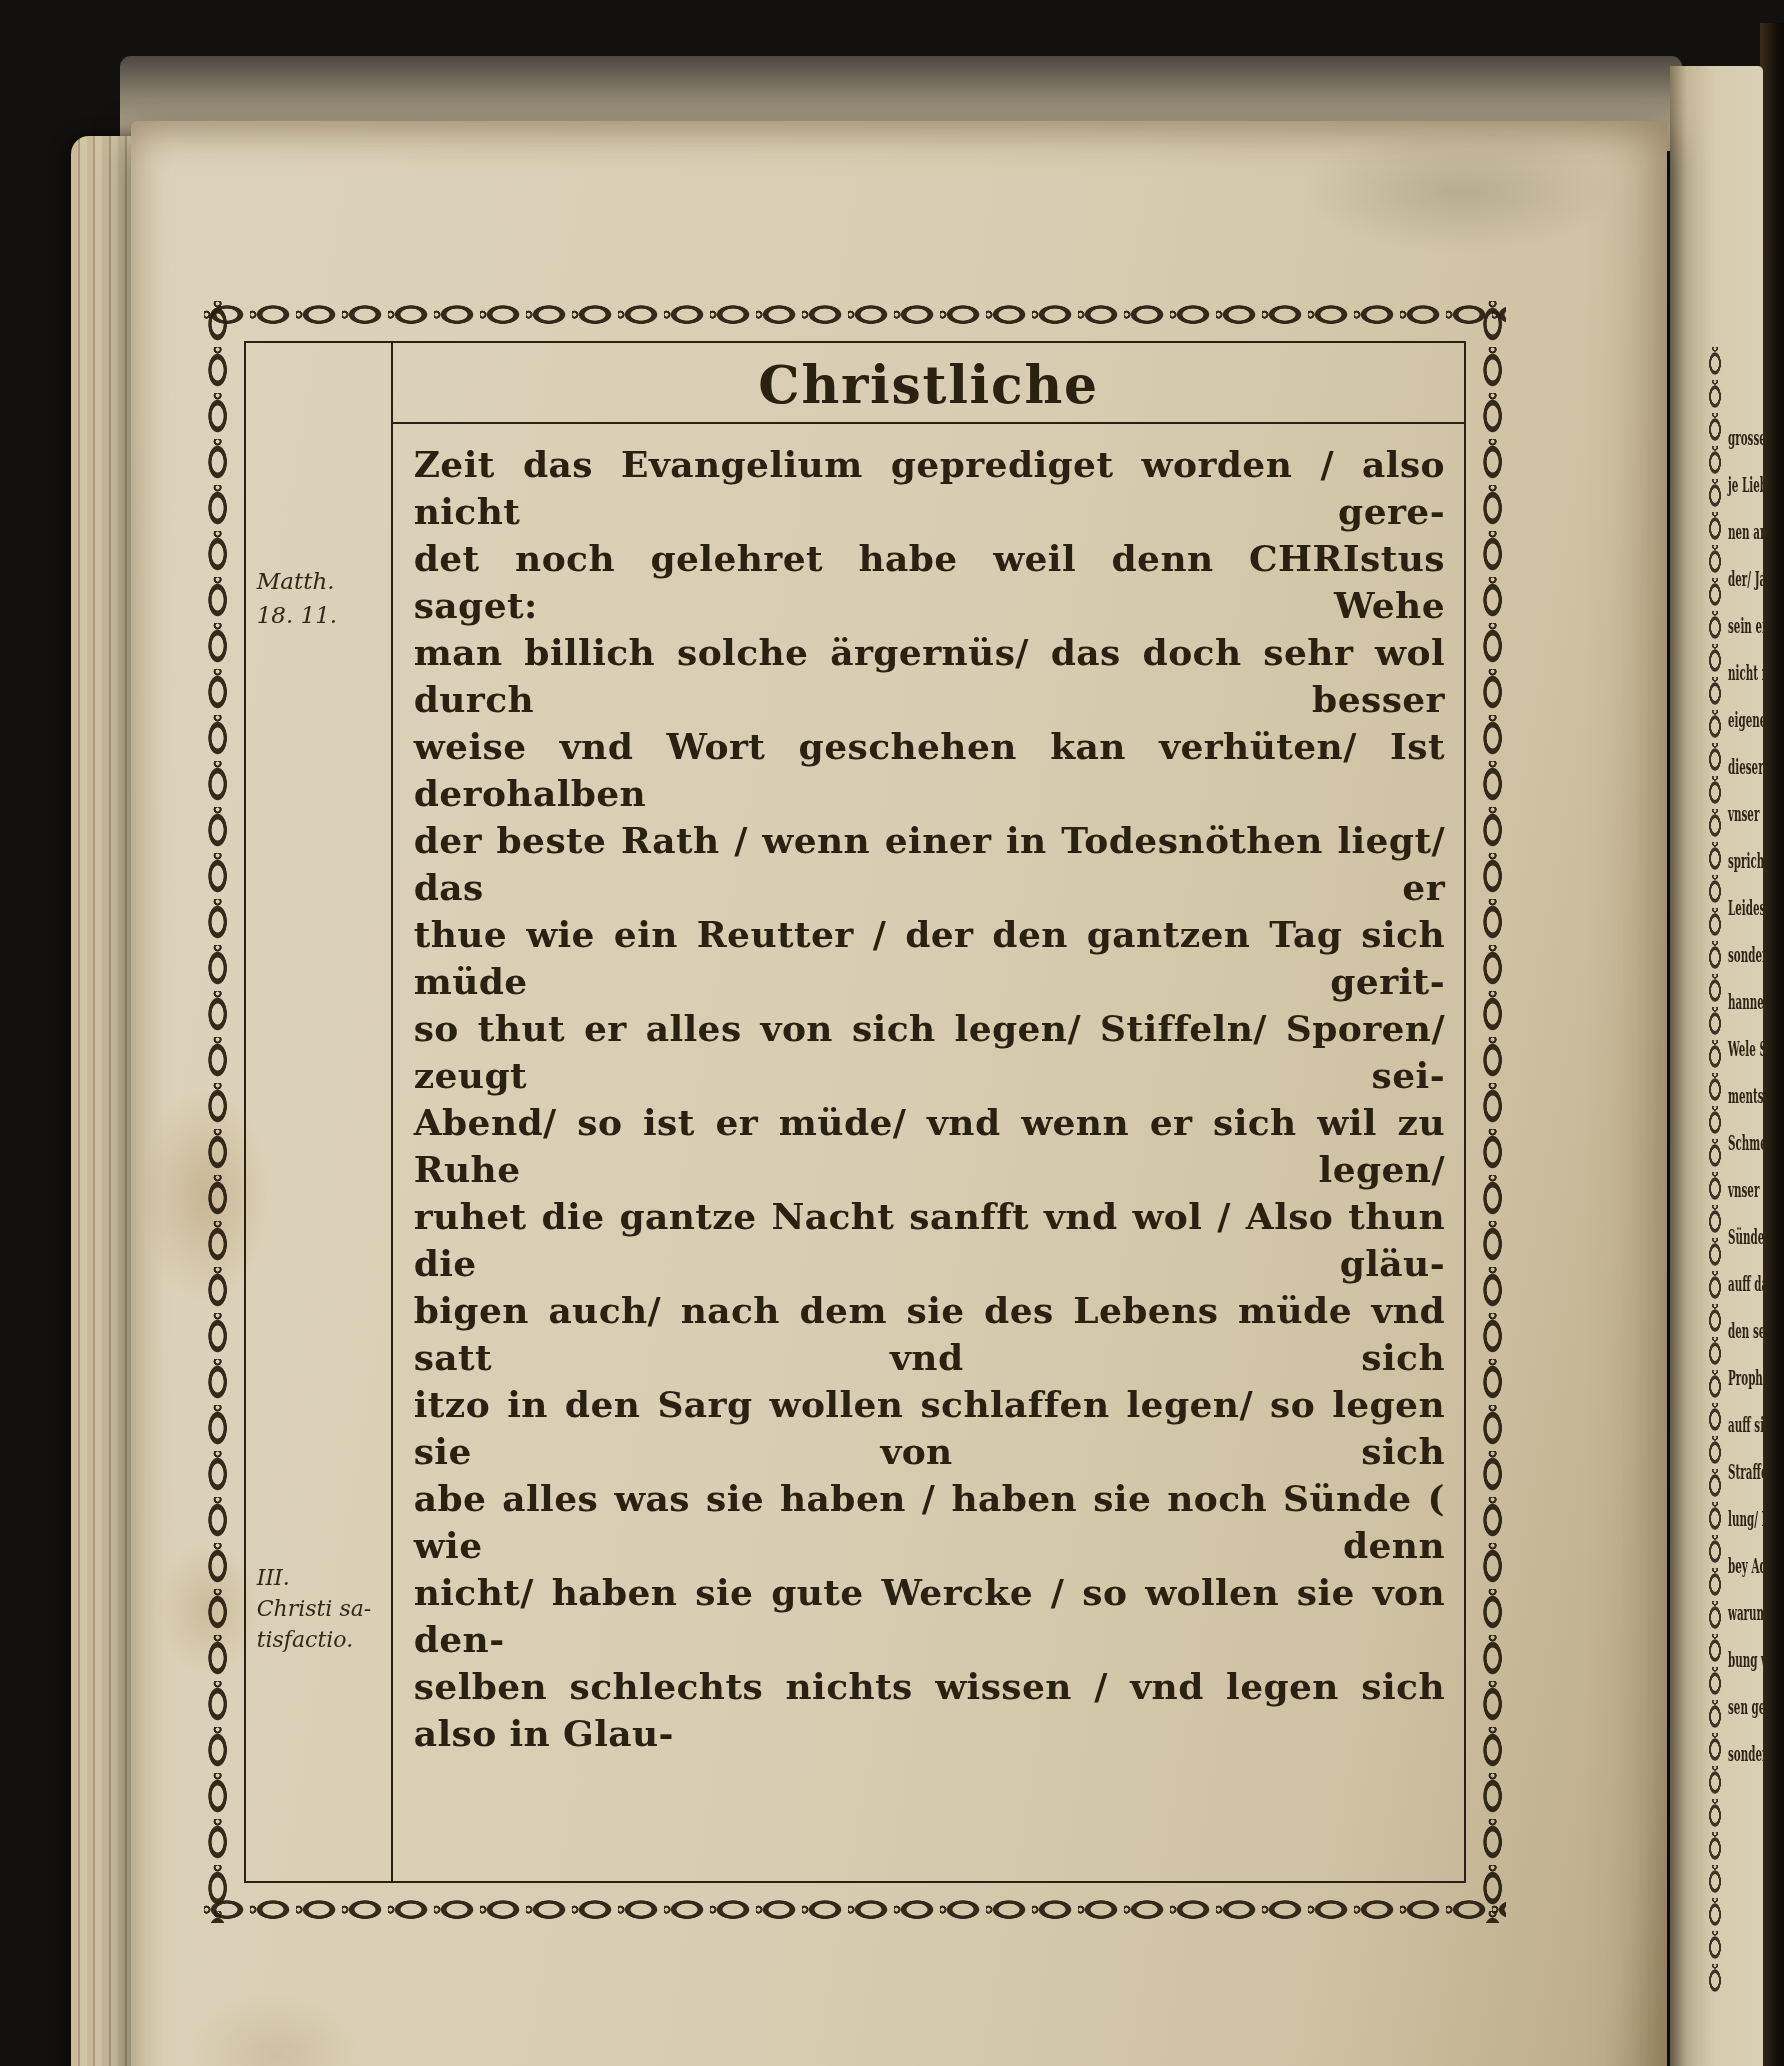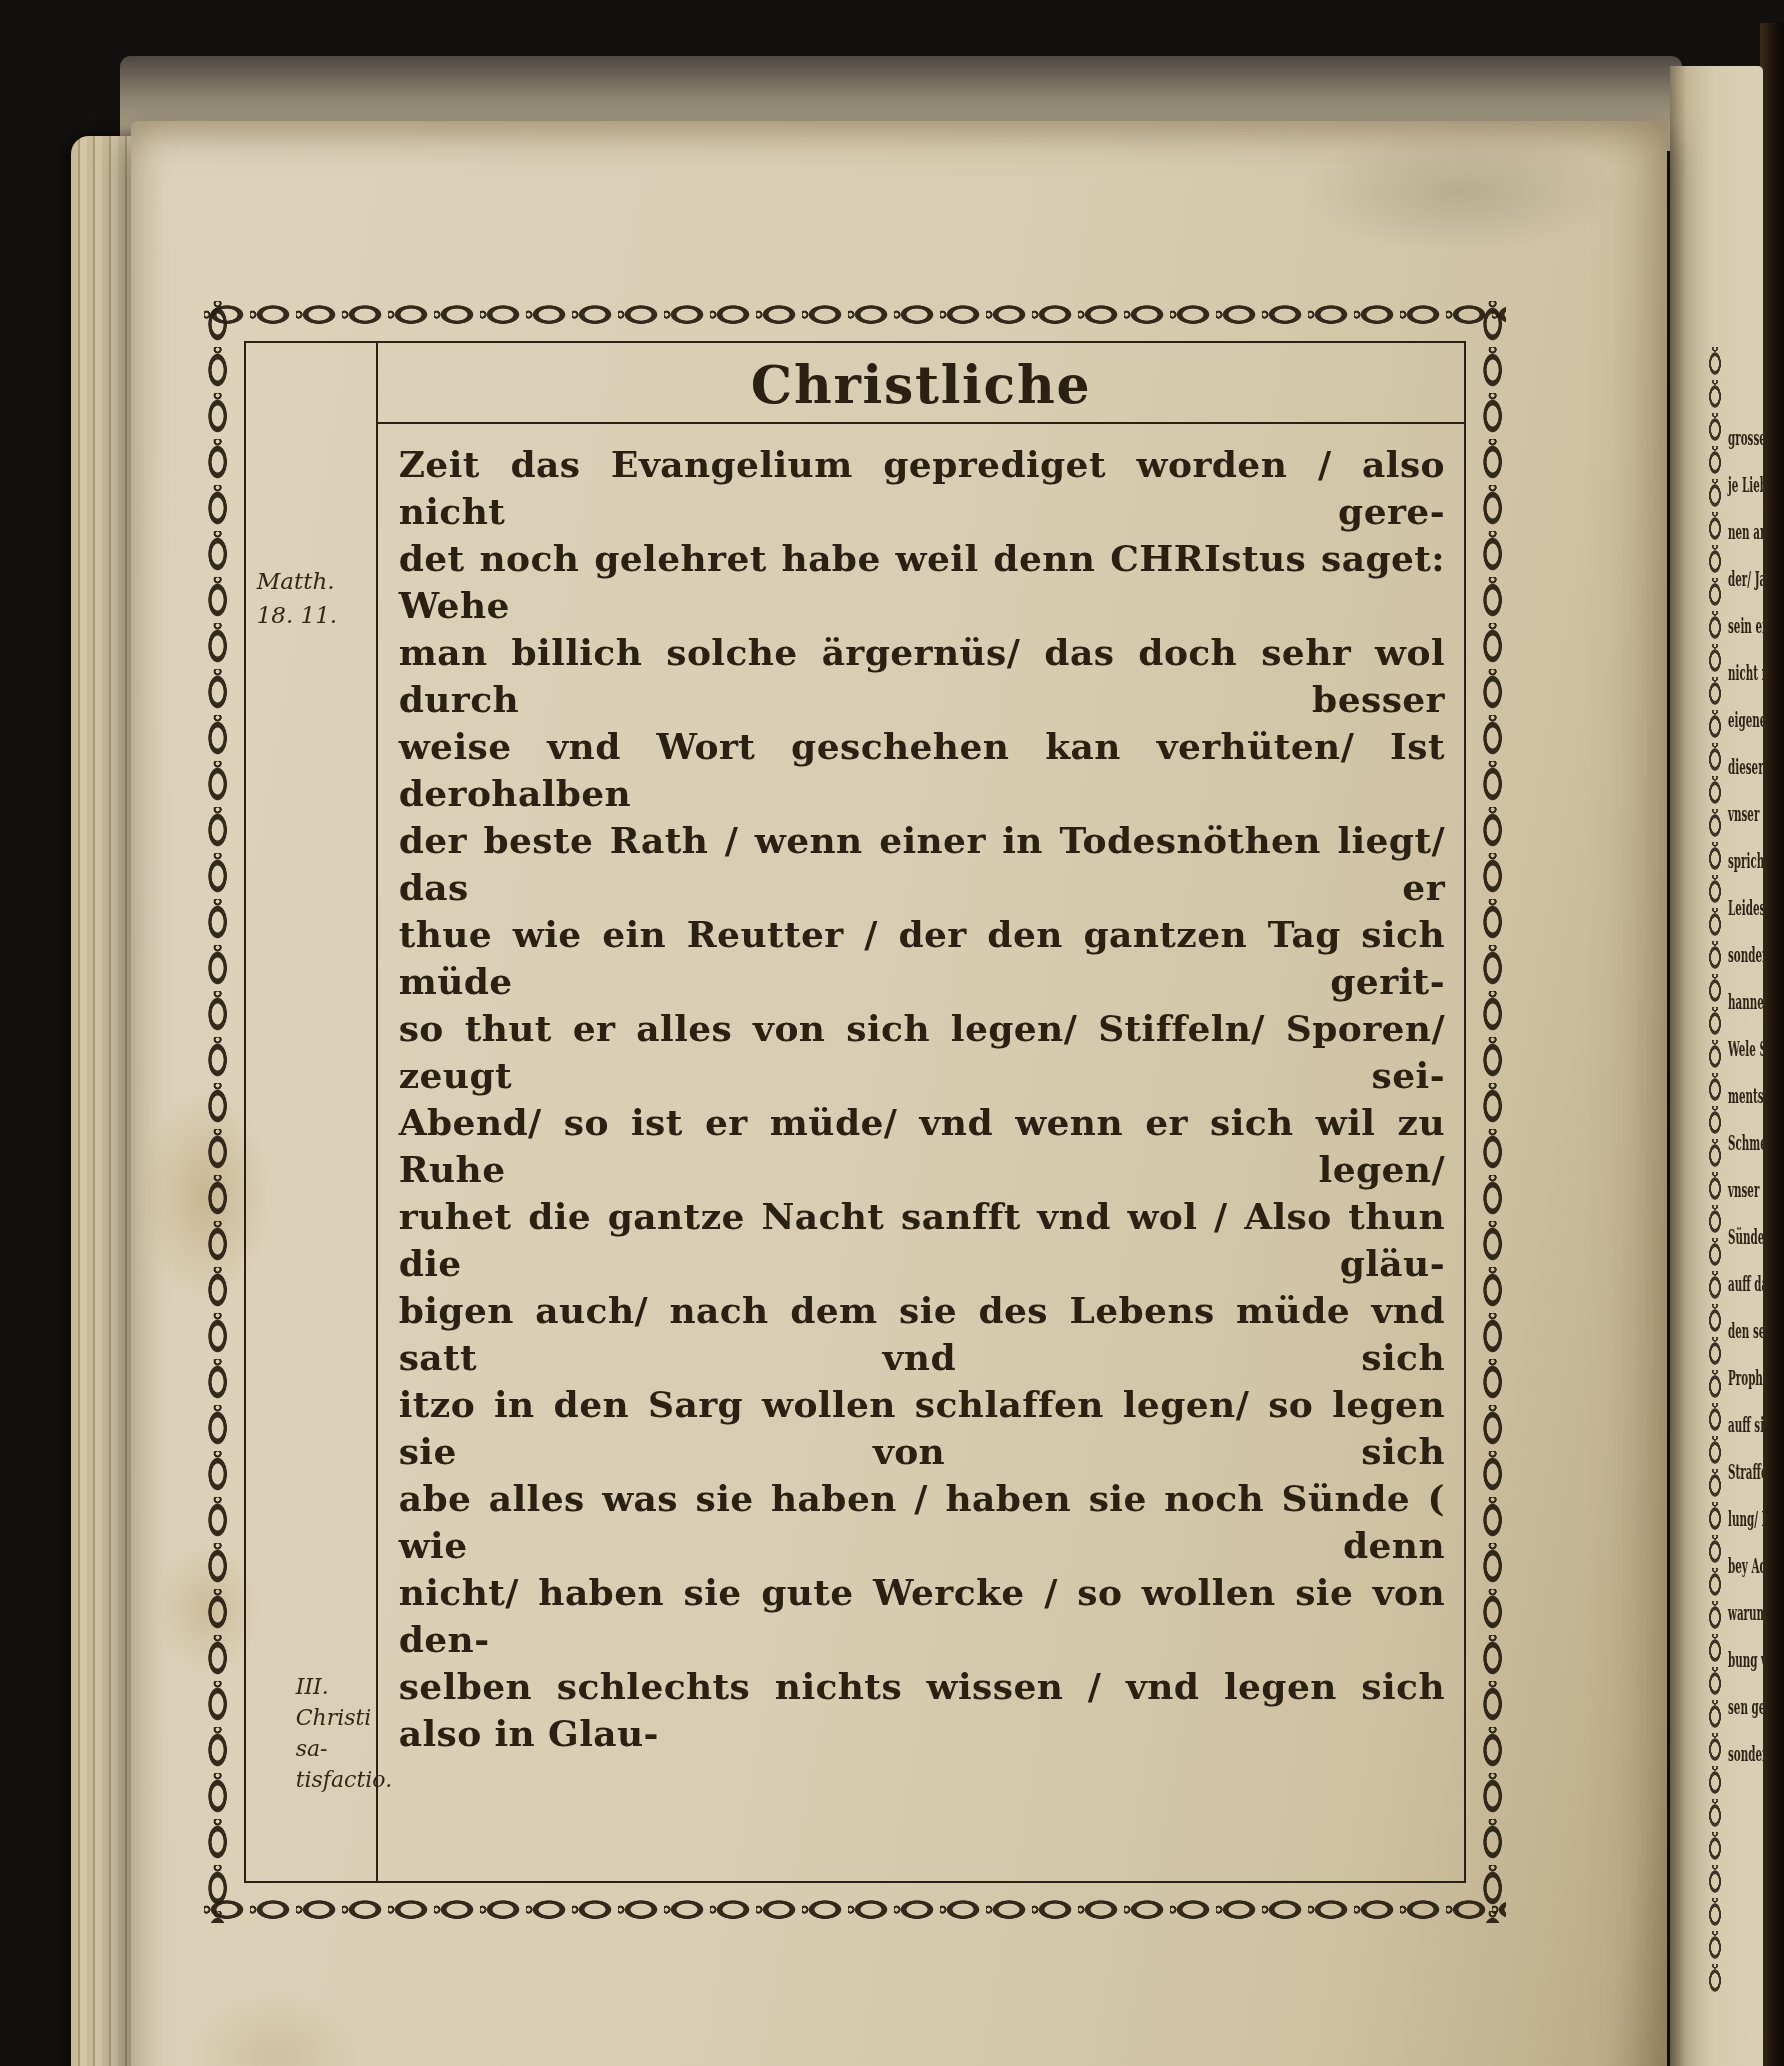--- a/index.html
+++ b/index.html
@@ -86,28 +86,28 @@
     background-size:27px 46px; background-repeat:repeat-y;
   }
   .orn-left { left:0; }
   .orn-right { right:0; }
 
   .inner {
     position:absolute; left:40px; top:40px; right:40px; bottom:40px;
     border:2.5px solid #2a2013;
     display:flex;
   }
-  .margin-col { width:130px; position:relative; }
+  .margin-col { width:145px; position:relative; }
   .note {
     position:absolute; left:10.7px;
     font-style:italic; font-weight:400;
     font-size:23px; line-height:34px; color:#32281a;
   }
   .note-1 { top:221px; }
-  .note-2 { top:1328px; font-size:22px; line-height:31px;margin-left:39px; }
+  .note-2 { top:1219px; font-size:22px; line-height:31px; }
 
   .text-col {
     flex:1; border-left:2.5px solid #2a2013;
     padding:14px 19px 0 20.7px;
     color:#2b2113; position:relative; overflow:hidden;
   }
   .header {
     text-align:center; font-weight:700;
     font-size:52px; line-height:55px; letter-spacing:1.7px;
     padding-bottom:10px; border-bottom:2.9px solid #2a2013;

